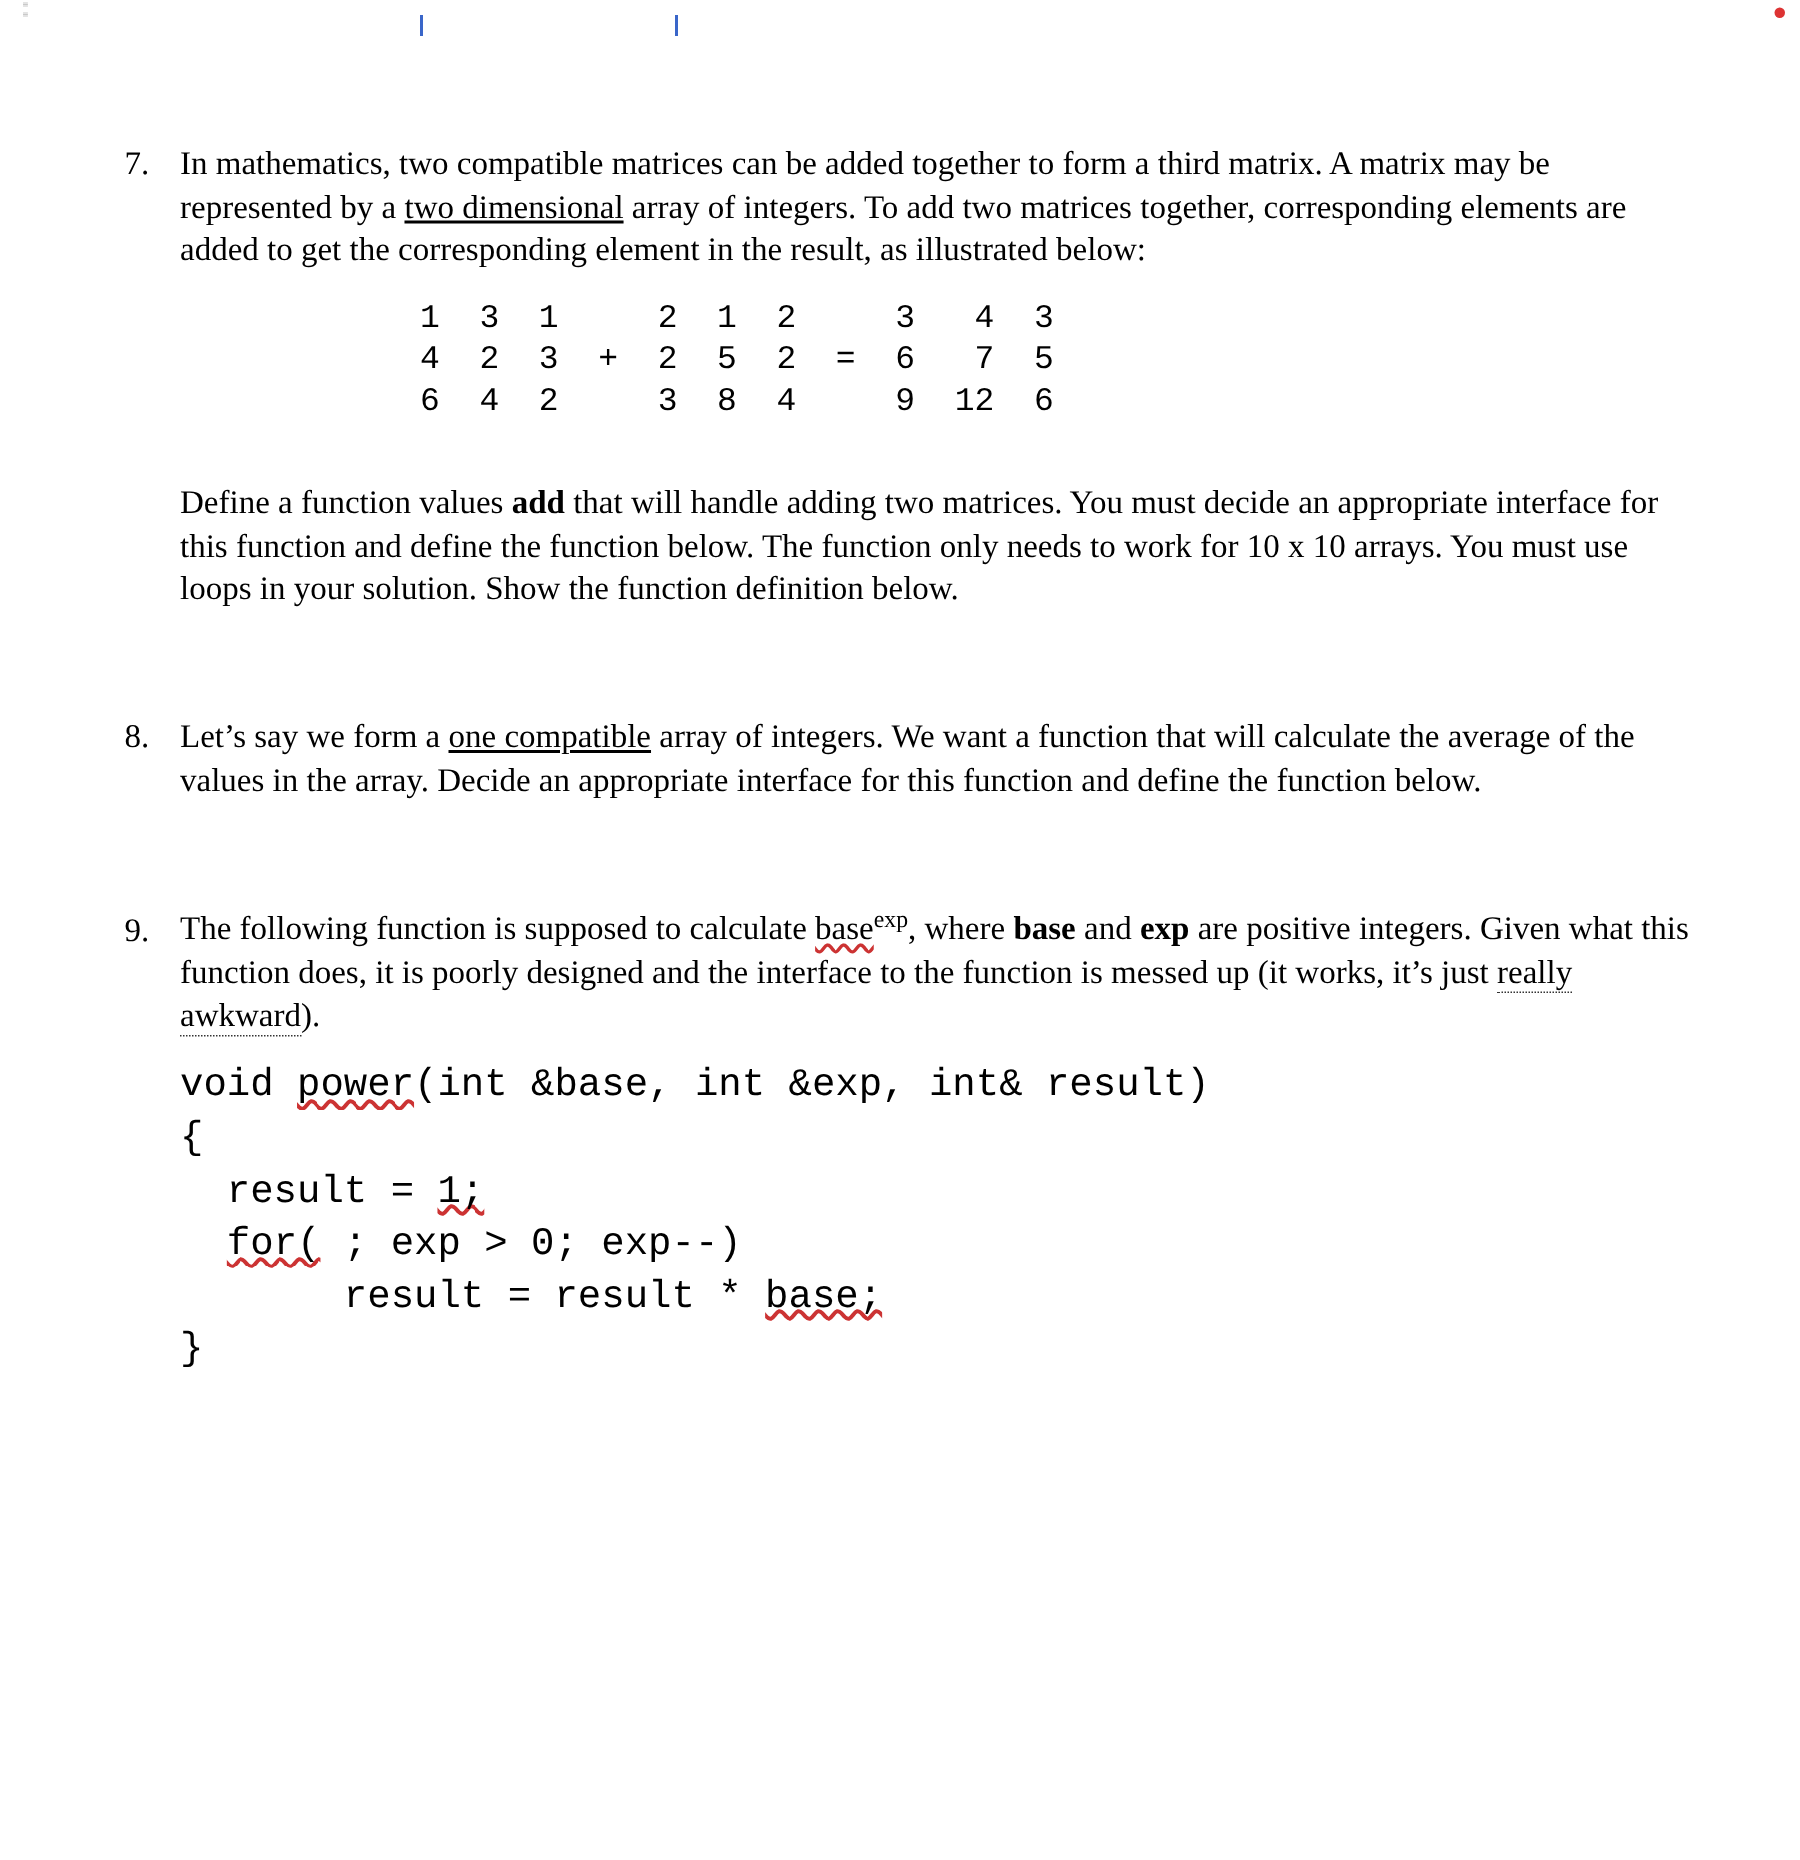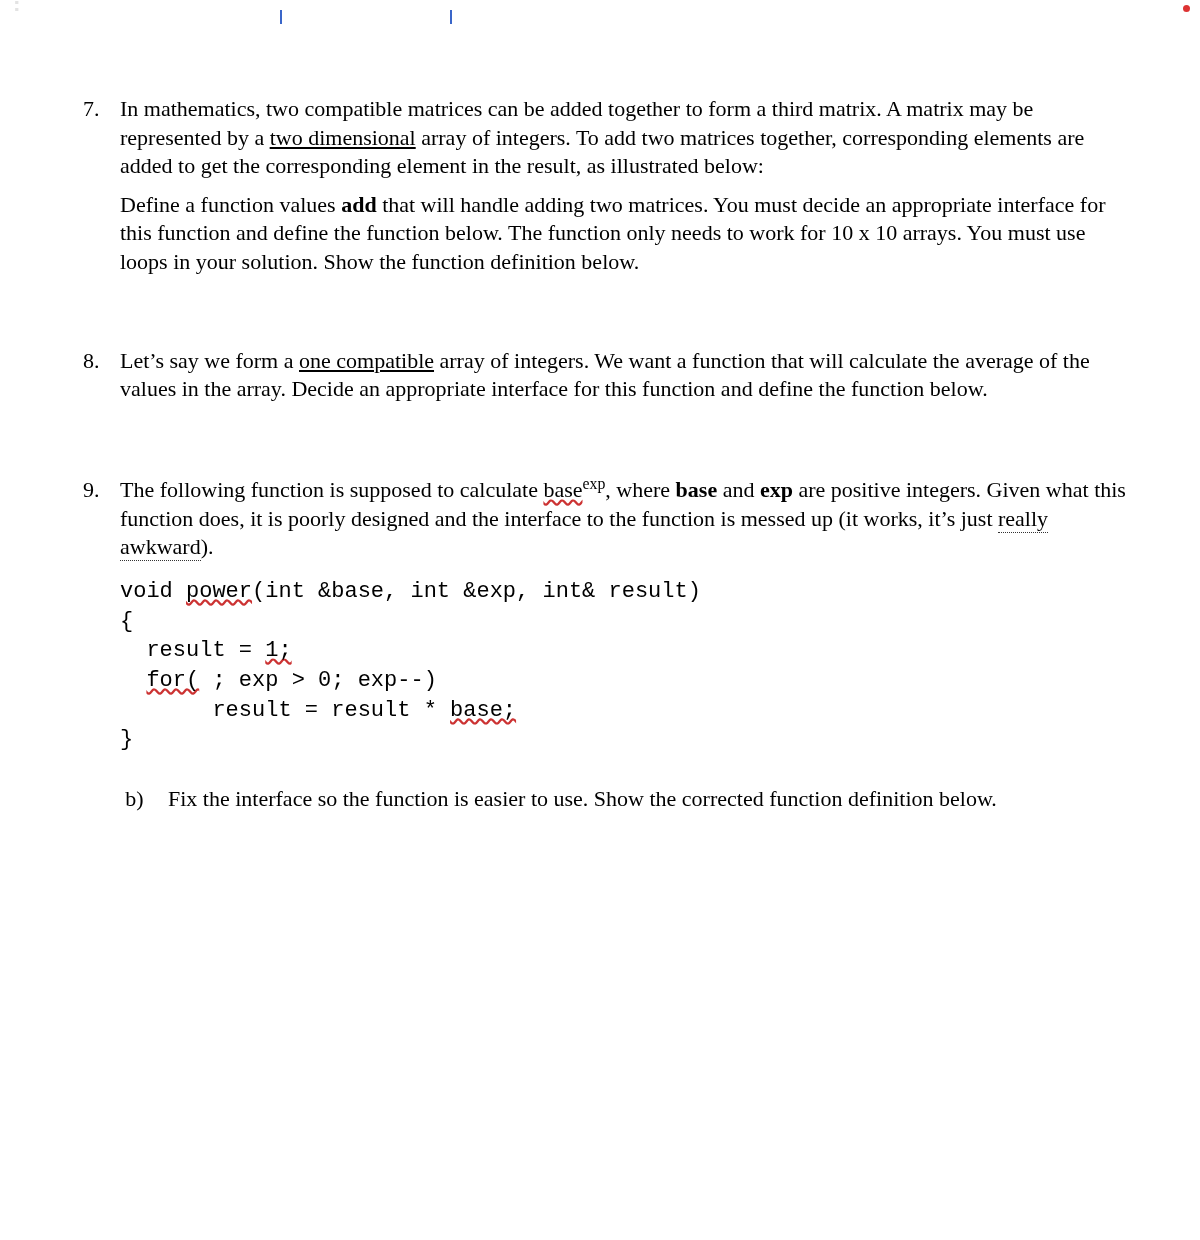--- a/index.html
+++ b/index.html
@@ -49,21 +49,21 @@
   .bold { font-weight: bold; }
   .subletters {
     list-style: lower-alpha;
     padding-left: 40px;
     margin-top: 25px;
   }
   .subletters > li { margin-bottom: 20px; padding-left:8px; }
   .subletters > li::marker { content: counter(list-item, lower-alpha) ")   "; }
   .codeblock {
     font-family: "Courier New", Courier, monospace;
-    font-size: 22px;
+    font-size: 26px;
     white-space: pre;
     line-height: 1.35;
     margin: 15px 0 30px 0;
   }
   .code-wavy {
     text-decoration: underline wavy #cc3333;
     text-decoration-skip-ink: none;
   }
   sup { font-size:0.72em; }
   .dot-under {
@@ -82,20 +82,23 @@
     <div class="tick2"></div>
     <div class="reddot"></div>
   </div>
 
   <ol class="main" start="7">
 
     <li>
       <div class="para">
         <span>In mathematics, two compatible matrices can be added together to form a third matrix. A matrix may be represented by a </span><span class="underline-text">two dimensional</span><span> array of integers. To add two matrices together, corresponding elements are added to get the corresponding element in the result, as illustrated below:</span>
       </div>
+      <div class="matrices"><span>1  3  1     2  1  2     3   4  3</span>
+<span>4  2  3  +  2  5  2  =  6   7  5</span>
+<span>6  4  2     3  8  4     9  12  6</span></div>
       <div class="para">
         <span>Define a function values </span><span class="bold">add</span><span> that will handle adding two matrices. You must decide an appropriate interface for this function and define the function below. The function only needs to work for 10 x 10 arrays. You must use loops in your solution. Show the function definition below.</span>
       </div>
     </li>
 
     <li>
       <div class="para">
         <span>Let’s say we form a </span><span class="underline-text">one compatible</span><span> array of integers. We want a function that will calculate the average of the values in the array. Decide an appropriate interface for this function and define the function below.</span>
       </div>
     </li>
@@ -106,21 +109,16 @@
       </div>
 
 
       <div class="codeblock"><span>void </span><span class="code-wavy">power</span><span>(int &amp;base, int &amp;exp, int&amp; result)</span>
 <span>{</span>
 <span>  result = </span><span class="code-wavy">1;</span>
 <span>  </span><span class="code-wavy">for(</span><span> ; exp &gt; 0; exp--)</span>
 <span>       result = result * </span><span class="code-wavy">base;</span>
 <span>}</span></div>
 
-      <ol class="subletters" start="2">
-        <li>
-          <span>Fix the interface so the function is easier to use. Show the corrected function definition below.</span>
-        </li>
-      </ol>
     </li>
   </ol>
 
 </div>
 
 </body></html>

